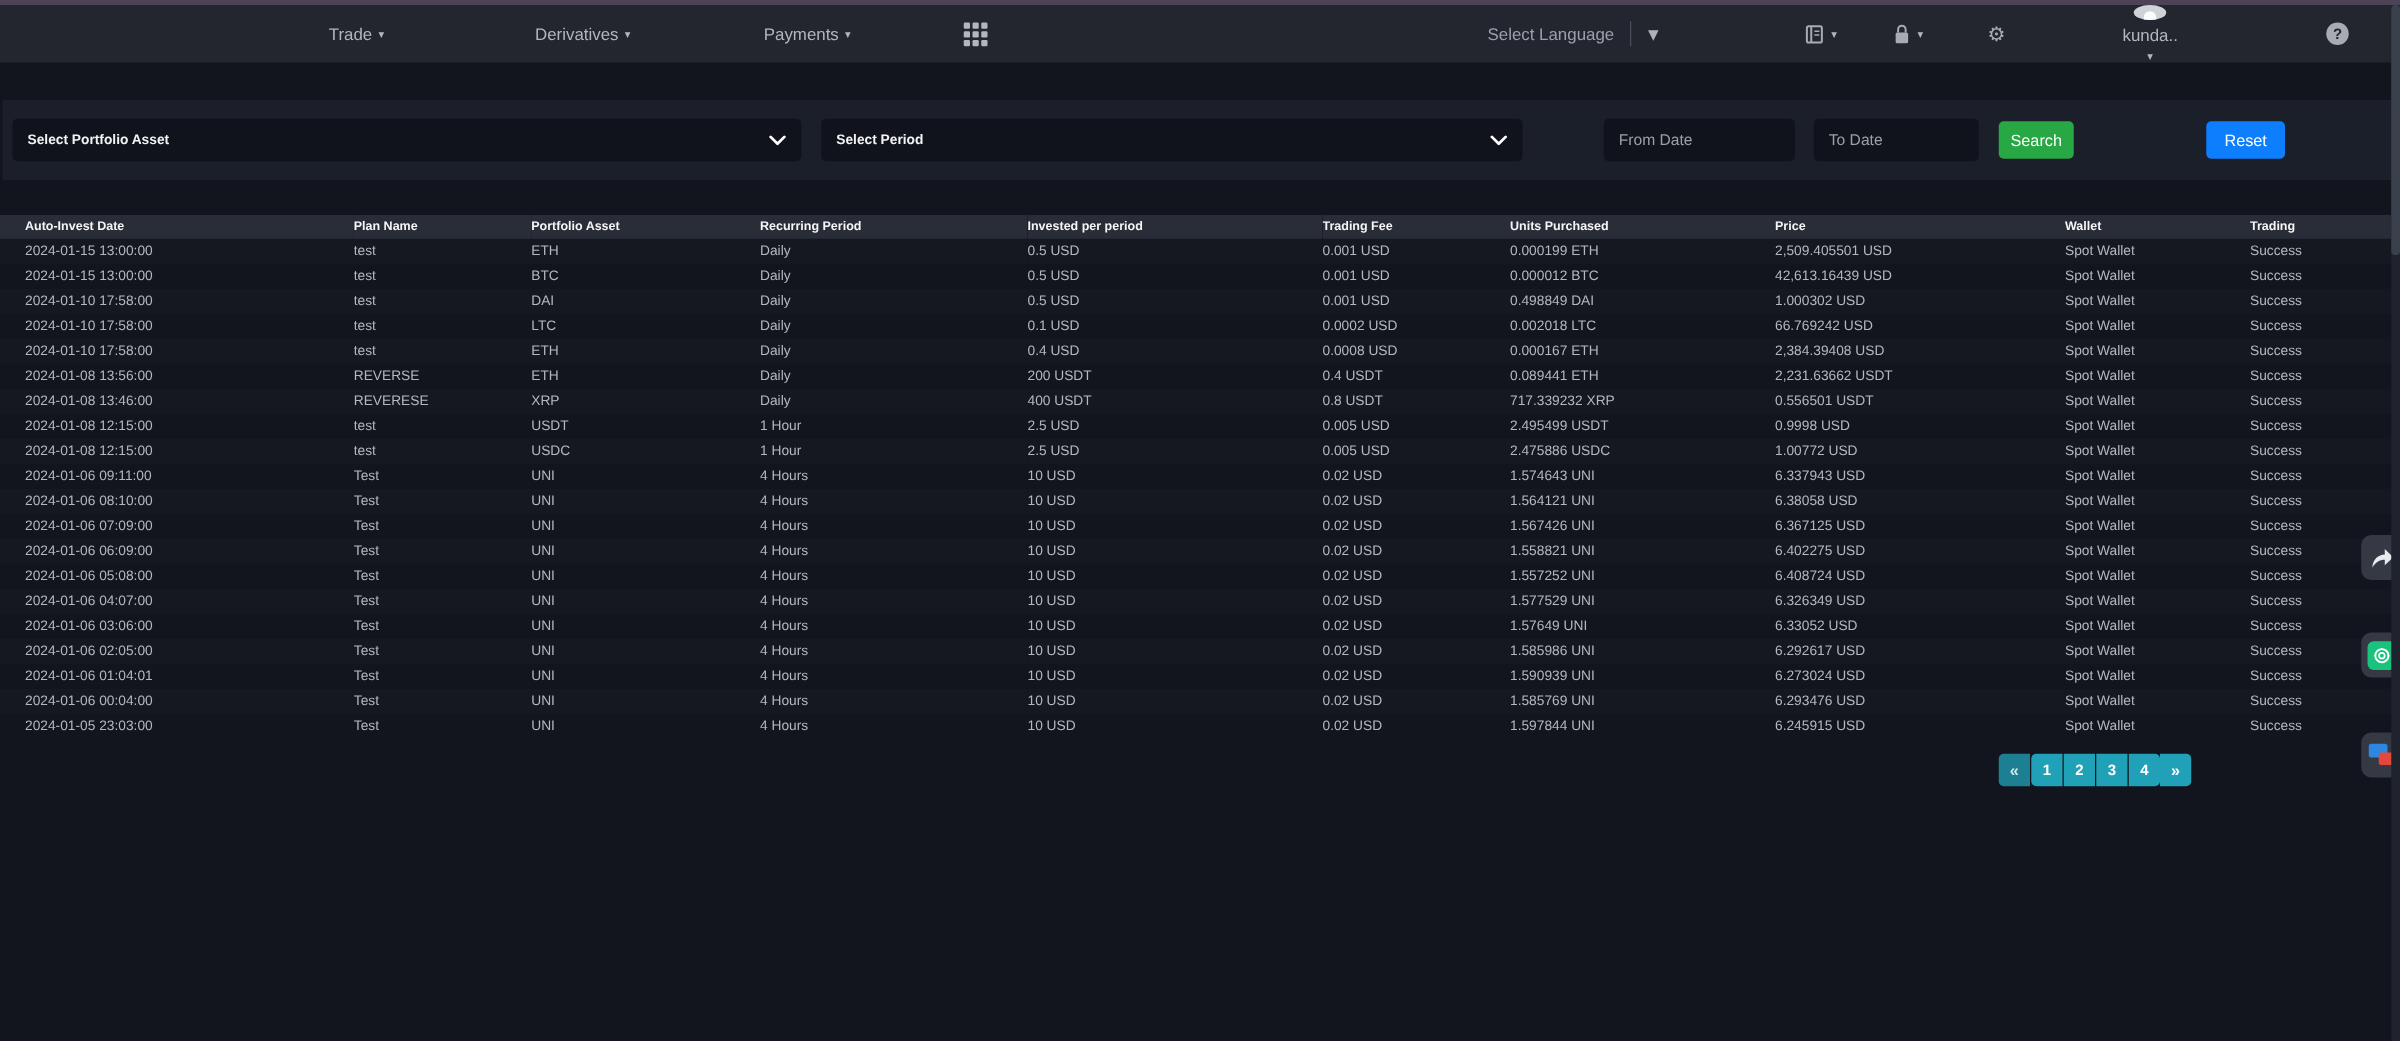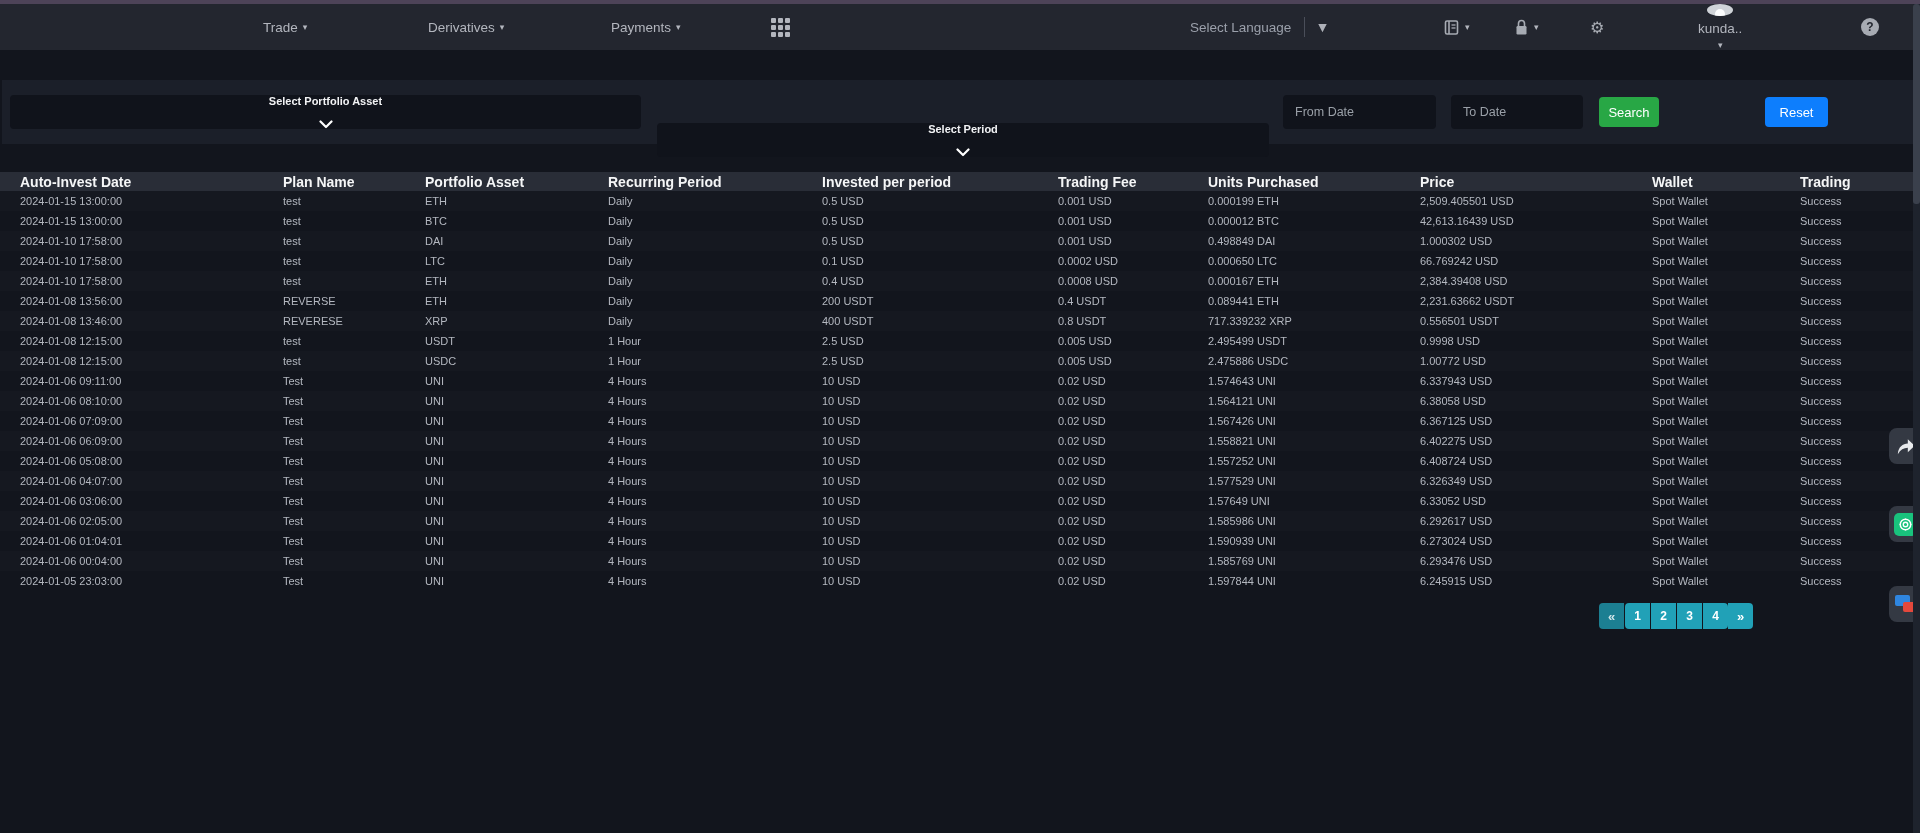--- a/index.html
+++ b/index.html
@@ -35,37 +35,37 @@
   .avatar .head { position:absolute; top:5px; left:8px; width:10px; height:10px; border-radius:50%; background:#fbfcfd; }
   .avatar .body { position:absolute; top:16px; left:4px; width:18px; height:12px; border-radius:50% 50% 0 0; background:#fbfcfd; }
   #nav-help { left:1861px; }
   .help-circle { width:18px; height:18px; border-radius:50%; background:#a7abb3; color:#23262f;
                  font-size:12px; font-weight:bold; display:flex; align-items:center; justify-content:center; }
   .nav-svg { display:block; }
 
   
   .filter-panel { position:absolute; top:80px; left:2px; width:1912px; height:64px; background:#1b1f29; }
   .select-box { position:absolute; top:15px; height:34px; background:#10131b; border-radius:4px;
-                display:flex; align-items:center; justify-content:space-between; padding:0 12px; cursor:pointer;flex-direction:column; }
+                display:flex; align-items:center; justify-content:space-between; padding:0 12px; cursor:pointer; }
   .select-box .sel-label { color:#f2f3f5; font-size:11px; font-weight:bold; }
   #asset-select { left:8px;  width:631px; }
-  #period-select { left:655px; width:612px;margin-top:28px; }
+  #period-select { left:655px; width:561px; }
   .date-input { position:absolute; top:15px; height:34px; background:#10131b; border:none; border-radius:4px;
                 color:#e8eaed; font-size:12.5px; padding:12px 12px; font-family:"Liberation Sans",sans-serif; outline:none; }
   .date-input::placeholder { color:#9aa0a8; }
   #from-date { left:1281px; width:153px; }
   #to-date   { left:1449px; width:132px; }
   .btn { position:absolute; top:17px; height:30px; border:none; border-radius:4px; color:#fff;
          font-size:13px; font-family:"Liberation Sans",sans-serif; cursor:pointer; }
   #search-btn { left:1597px; width:60px; background:#28a745; }
   #reset-btn  { left:1763px; width:63px; background:#0d7efd; }
 
   
   .history-table { position:absolute; top:172px; left:0; width:1913px; border-collapse:collapse; table-layout:fixed; }
-  .history-table th { background:#292d37; color:#f5f6f7; font-size:14px; font-weight:bold; text-align:left;
+  .history-table th { background:#292d37; color:#f5f6f7; font-size:10px; font-weight:bold; text-align:left;
                       height:19px; padding:0; white-space:nowrap; overflow:hidden; }
   .history-table td { color:#b4b8c0; font-size:11px; text-align:left; height:20px; padding:0;
                       white-space:nowrap; overflow:hidden; }
   .history-table th:first-child, .history-table td:first-child { padding-left:20px; }
   .history-table tbody tr:nth-child(odd) { background:rgba(255,255,255,0.015); }
 
   
   .pagination { position:absolute; top:603px; left:1599px; display:flex; }
   .page-btn { width:25px; height:26px; margin-right:1px; border:none; background:#21a1b7; color:#fff;
               font-size:12px; font-weight:bold; cursor:pointer; display:flex; align-items:center; justify-content:center;
@@ -242,21 +242,21 @@
         <td>Spot Wallet</td>
         <td>Success</td>
       </tr>
       <tr>
         <td>2024-01-10 17:58:00</td>
         <td>test</td>
         <td>LTC</td>
         <td>Daily</td>
         <td>0.1 USD</td>
         <td>0.0002 USD</td>
-        <td>0.000650 LTC</td>
+        <td>0.002018 LTC</td>
         <td>66.769242 USD</td>
         <td>Spot Wallet</td>
         <td>Success</td>
       </tr>
       <tr>
         <td>2024-01-10 17:58:00</td>
         <td>test</td>
         <td>ETH</td>
         <td>Daily</td>
         <td>0.4 USD</td>

